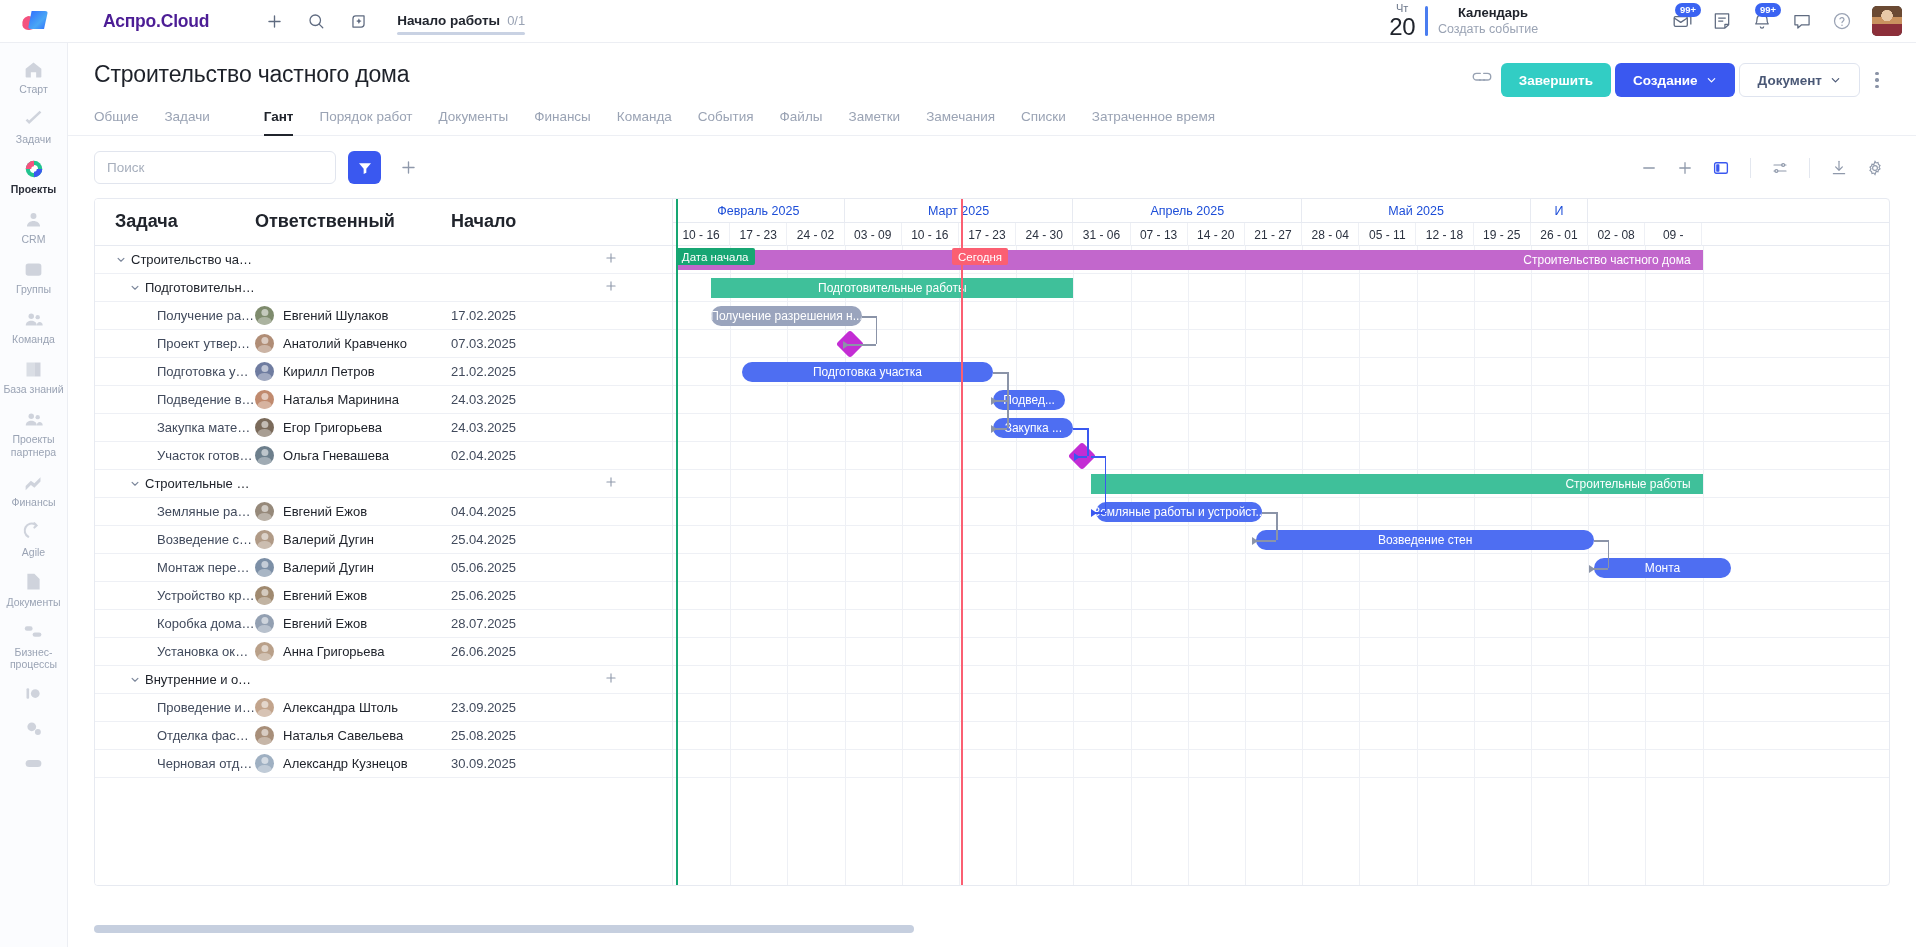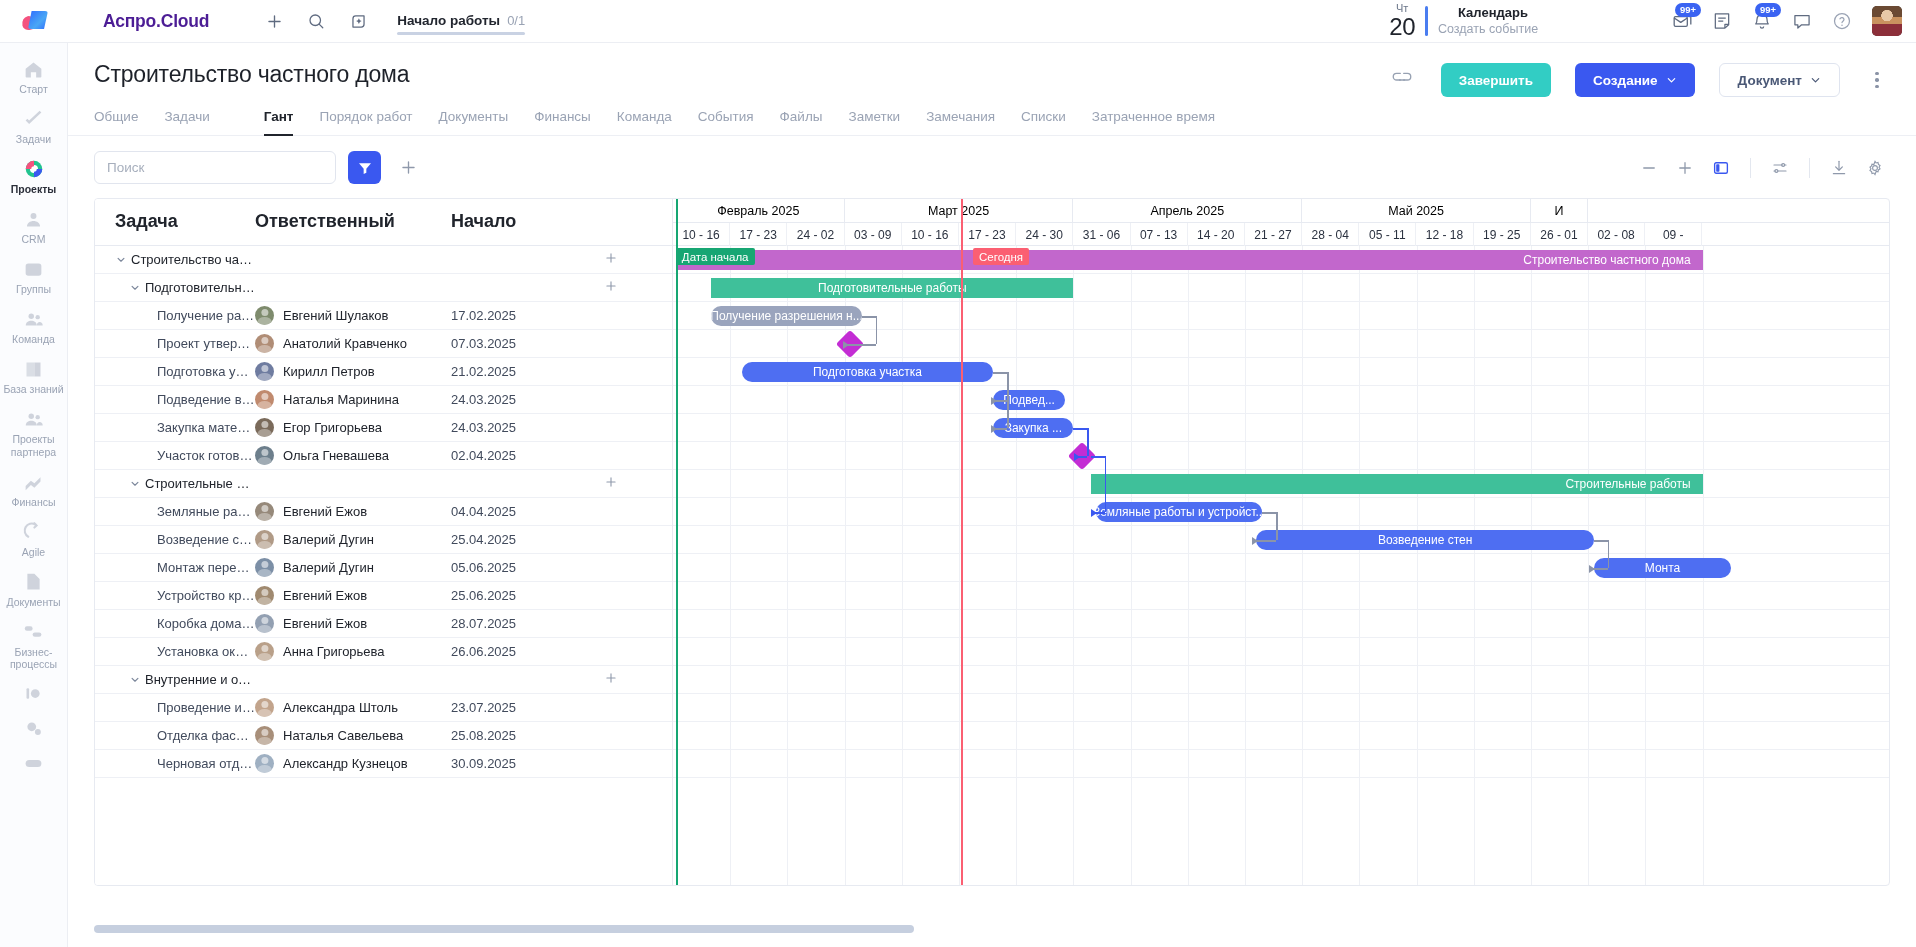--- a/index.html
+++ b/index.html
@@ -53,21 +53,21 @@
   .nav-item{display:flex;flex-direction:column;align-items:center;gap:3px;padding:7px 2px 6px;cursor:pointer;position:relative;}
   .nav-item .ico{width:22px;height:22px;opacity:.45;display:flex;align-items:center;justify-content:center;color:#9aa3b4;}
   .nav-item .lbl{font-size:10.5px;color:#9aa3b4;text-align:center;line-height:1.15;}
   .nav-item.active .lbl{color:#2b2f3a;font-weight:600;}
   .nav-item.active .ico{opacity:1;}
 
   
   #main{position:absolute;left:68px;top:43px;width:1848px;height:904px;background:#fff;overflow:hidden;}
   #titlerow{padding:18px 26px 0 26px;display:flex;align-items:flex-start;}
   #page-title{font-size:23px;font-weight:400;color:#1d2129;letter-spacing:-0.2px;}
-  .title-actions{margin-left:auto;display:flex;align-items:center;gap:24px;padding-top:2px;}
+  .title-actions{margin-left:auto;display:flex;align-items:center;gap:4px;padding-top:2px;}
   .link-ico{width:30px;height:30px;display:flex;align-items:center;justify-content:center;color:#97a1b2;cursor:pointer;}
   .btn{border:none;border-radius:6px;font-size:13.5px;font-weight:600;cursor:pointer;height:34px;padding:0 18px;display:flex;align-items:center;gap:8px;font-family:inherit;}
   .btn-teal{background:#32cdc4;color:#fff;}
   .btn-blue{background:#3a58f0;color:#fff;}
   .btn-ghost{background:#fff;color:#4a5876;border:1px solid #dfe4ef;}
   .kebab{width:26px;height:30px;display:flex;flex-direction:column;align-items:center;justify-content:center;gap:3px;cursor:pointer;}
   .kebab i{width:3.5px;height:3.5px;border-radius:50%;background:#8a93a6;display:block;}
 
   #tabs{display:flex;gap:26px;padding:12px 26px 0 26px;border-bottom:1px solid #edeff4;}
   .tab{font-size:13.5px;color:#9aa3b4;padding-bottom:11px;cursor:pointer;position:relative;white-space:nowrap;}
@@ -105,21 +105,21 @@
   .grp .c1 .nm{color:#20242c;}
   .c2{width:196px;display:flex;align-items:center;gap:9px;color:#20242c;white-space:nowrap;}
   .c3{color:#414a5c;}
   .plus-cell{position:absolute;right:54px;color:#8f99ab;font-size:17px;line-height:1;cursor:pointer;}
   .av{width:19px;height:19px;border-radius:50%;flex:0 0 19px;overflow:hidden;background:#cfd6e2;position:relative;}
   .av::after{content:"";position:absolute;left:50%;top:16%;width:38%;height:38%;border-radius:50%;transform:translateX(-50%);background:rgba(255,255,255,.55);}
   .av::before{content:"";position:absolute;left:50%;bottom:-6%;width:78%;height:48%;border-radius:50% 50% 0 0;transform:translateX(-50%);background:rgba(255,255,255,.35);}
 
   
   .rh-months{height:24px;display:flex;border-bottom:1px solid #e7eaf1;}
-  .rh-month{display:flex;align-items:center;justify-content:center;font-size:12.5px;color:#000000;border-right:1px solid #e7eaf1;height:24px;}
+  .rh-month{display:flex;align-items:center;justify-content:center;font-size:12.5px;color:#1d4ed8;border-right:1px solid #e7eaf1;height:24px;}
   .rh-weeks{height:23px;display:flex;border-bottom:1px solid #e7eaf1;}
   .rh-week{width:57.2px;flex:0 0 57.2px;display:flex;align-items:center;justify-content:center;font-size:12px;color:#2b3240;border-right:1px solid #eef0f5;height:23px;}
   #gridlines{position:absolute;left:0;top:47px;right:0;bottom:0;pointer-events:none;}
   #gridlines .vl{position:absolute;top:0;bottom:0;width:1px;background:#eef0f5;}
   #rowlines{position:absolute;left:0;top:47px;right:0;bottom:0;pointer-events:none;}
   #rowlines .hl{position:absolute;left:0;right:0;height:1px;background:#eef0f5;}
 
   .bar{position:absolute;height:20px;border-radius:10px;display:flex;align-items:center;justify-content:center;font-size:12px;color:#fff;white-space:nowrap;overflow:hidden;cursor:pointer;}
   .bar.sum{border-radius:0;height:20px;}
   .bar.sum.proj{background:#c267cc;}
@@ -664,21 +664,21 @@
                 </svg></span>
             </div>
             <div class="row">
               <div class="c1 lvl3">
                 <span class="nm">Проведение инж...</span>
               </div>
               <div class="c2">
                 <span class="av" style="background: rgb(194, 164, 140);"></span>
                 <span>Александра Штоль</span>
               </div>
-              <div class="c3">23.07.2025</div>
+              <div class="c3">23.09.2025</div>
             </div>
             <div class="row">
               <div class="c1 lvl3">
                 <span class="nm">Отделка фасада</span>
               </div>
               <div class="c2">
                 <span class="av" style="background: rgb(168, 143, 122);"></span>
                 <span>Наталья Савельева</span>
               </div>
               <div class="c3">25.08.2025</div>
@@ -823,21 +823,21 @@
             <div style="position: absolute; left: 580.58px; top: 341px; width: 22.58px; height: 1.5px; background: rgb(139, 148, 168);"></div>
             <div class="arrow" style="left: 578.58px; top: 338px;"></div>
             <div style="position: absolute; left: 920.92px; top: 341px; width: 14px; height: 1.5px; background: rgb(139, 148, 168);"></div>
             <div style="position: absolute; left: 934.92px; top: 341px; width: 1.5px; height: 28px; background: rgb(139, 148, 168);"></div>
             <div style="position: absolute; left: 918.06px; top: 369px; width: 16.86px; height: 1.5px; background: rgb(139, 148, 168);"></div>
             <div class="arrow" style="left: 916.06px; top: 366px;"></div>
           </div>
       <div class="vmark green" style="left: 2.86px;"></div>
           <div class="flag green" style="left: 2.86px; top: 49px;">Дата начала</div>
           <div class="vmark red" style="left: 287.716px;"></div>
-          <div class="flag red" style="left: 300px; top: 49px;">Сегодня</div>
+          <div class="flag red" style="left: 279px; top: 49px;">Сегодня</div>
         </div>
     </div>
   </div>
 
   <div id="hscroll">
       <div class="thumb"></div>
     </div>
 </div>
 
 </body></html>

